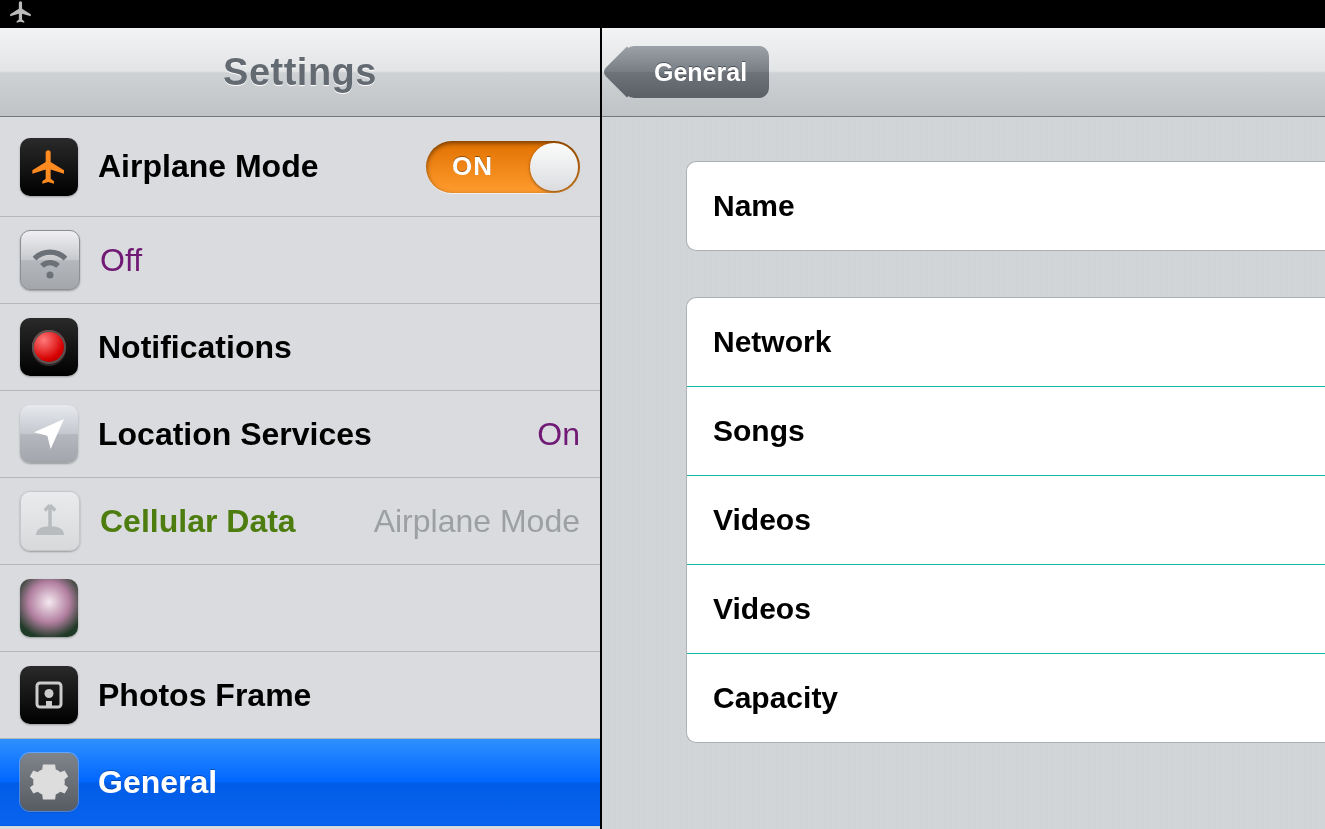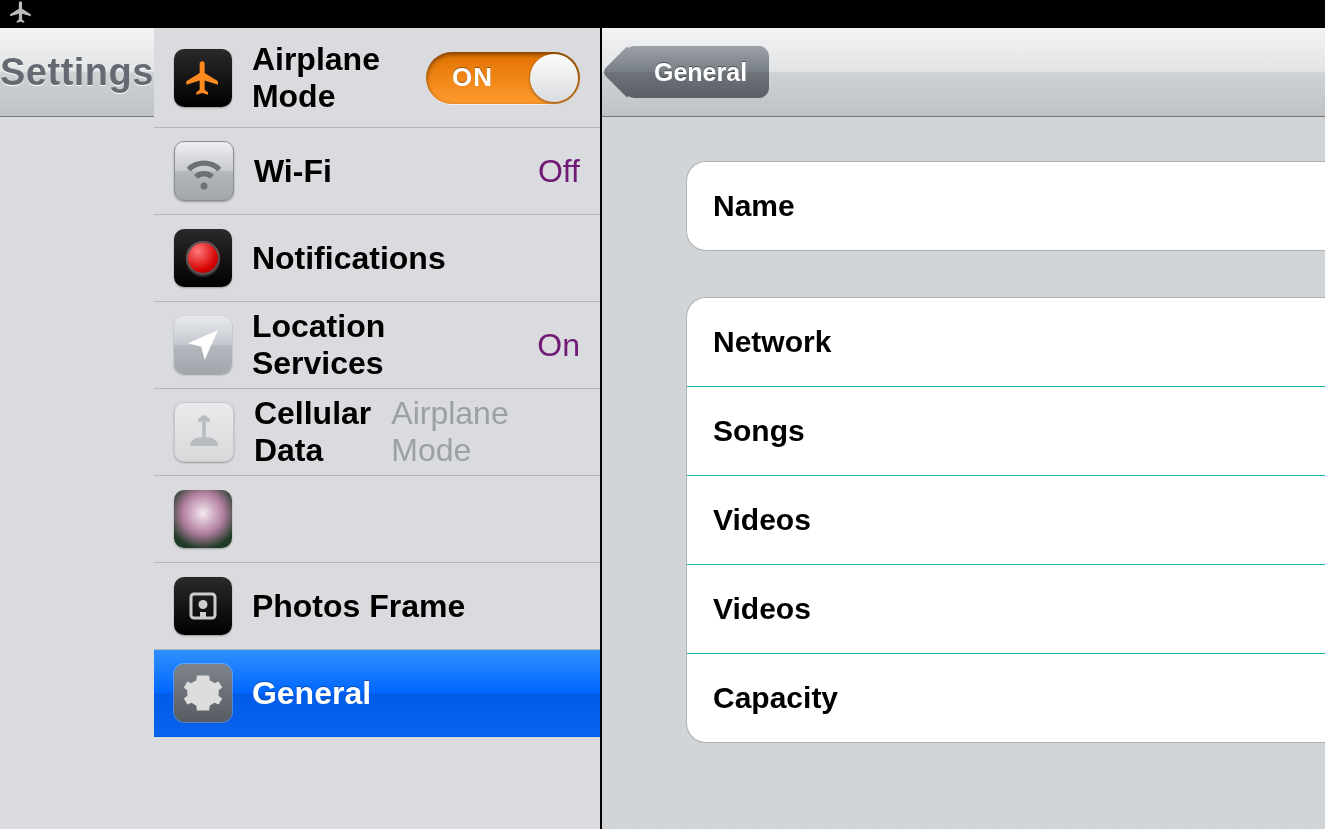--- a/index.html
+++ b/index.html
@@ -10,21 +10,21 @@
   
   .statusbar{
     height:28px;background:#000;color:#bbb;display:flex;align-items:center;
     padding:0 8px;box-sizing:border-box;
   }
   .statusbar svg{fill:#bbb;}
 
   
   .cols{display:flex;height:calc(100% - 28px);}
   .sidebar{
-    width:600px;flex:none;display:flex;flex-direction:row;
+    width:600px;flex:none;display:flex;flex-direction:column;
     border-right:2px solid #000;background:#d9dbde;
     
     background-image:linear-gradient(90deg,#d9dbde,#d9dbde),linear-gradient(90deg,#d2d4d7 0 1px,transparent 1px 6px);
     background-size:100% 100%,6px 100%;
   }
   .detail{
     flex:1;min-width:0;display:flex;flex-direction:column;
     background:#d2d5d8;
     background-image:linear-gradient(90deg,#cfd3d6 0 1px,transparent 1px 6px);
     background-size:6px 100%;
@@ -74,21 +74,21 @@
     width:58px;height:58px;border-radius:10px;flex:none;
     display:flex;align-items:center;justify-content:center;
     box-shadow:0 1px 2px rgba(0,0,0,0.3);
   }
   .row .label{
     font-weight:700;font-size:32px;color:#000;flex:1;
   }
   .row .value{
     font-size:32px;color:#701a75;font-weight:400;
   }
-  .row.disabled .label{color:#000000;}
+  .row.disabled .label{color:#4d7c0f;}
   .row.disabled .value{color:#9da0a3;}
   .row.disabled{cursor:default;}
   .row.selected{
     background:linear-gradient(#2f90ff,#0066ff 50%,#005ce6 51%,#0a63ee);
     border-bottom-color:#005ce6;
   }
   .row.selected .label{color:#fff;text-shadow:0 -1px 0 rgba(0,0,0,0.3);}
   .ic-airplane-simple{background:linear-gradient(#2a2a2a,#000);}
   .ic-wifi{background:linear-gradient(#f0f0f3,#c7c9cd 50%,#b4b7bc 51%,#a3a6ab);border:1px solid #8b8e92;}
   .ic-wifi svg path{fill:#6b7176;}
@@ -121,21 +121,21 @@
   }
   .toggle .knob{
     position:absolute;right:2px;top:2px;width:48px;height:48px;border-radius:50%;
     background:linear-gradient(#fcfcfc,#dadcdf);
     box-shadow:0 1px 3px rgba(0,0,0,0.5);
   }
 
   
   .detail-body{flex:1;overflow:hidden;padding:44px 0 0 84px;}
   .group{
-    background:#fff;border:1px solid #aeb1b4;border-radius:20px;
+    background:#fff;border:1px solid #aeb1b4;border-radius:10px;
     margin-bottom:46px;
     overflow:hidden;
     border-right:none;border-top-right-radius:0;border-bottom-right-radius:0;
   }
   .cell{
     height:88px;display:flex;align-items:center;padding:0 26px;
     border-bottom:1px solid #14b8a6;font-weight:700;font-size:30px;color:#000;
     cursor:pointer;
   }
   .cell:last-child{border-bottom:none;}
@@ -173,21 +173,20 @@
           <span class="knob"></span>
         </div>
       </div>
 
       <div class="row">
         <div class="icon ic-wifi">
           <svg width="42" height="42" viewBox="0 0 24 24">
               <path d="M12 18.5a2 2 0 1 0 0 4 2 2 0 0 0 0-4zm-5.66-4.16a8 8 0 0 1 11.32 0l-2.12 2.12a5 5 0 0 0-7.08 0l-2.12-2.12zM2.1 10.1a14 14 0 0 1 19.8 0l-2.12 2.12a11 11 0 0 0-15.56 0L2.1 10.1z"></path>
             </svg>
         </div>
-        <div class="label">Wi-Fi</div>
         <div class="value">Off</div>
       </div>
 
       <div class="row">
         <div class="icon ic-notif">
           <span class="dot"></span>
         </div>
         <div class="label">Notifications</div>
       </div>
 

